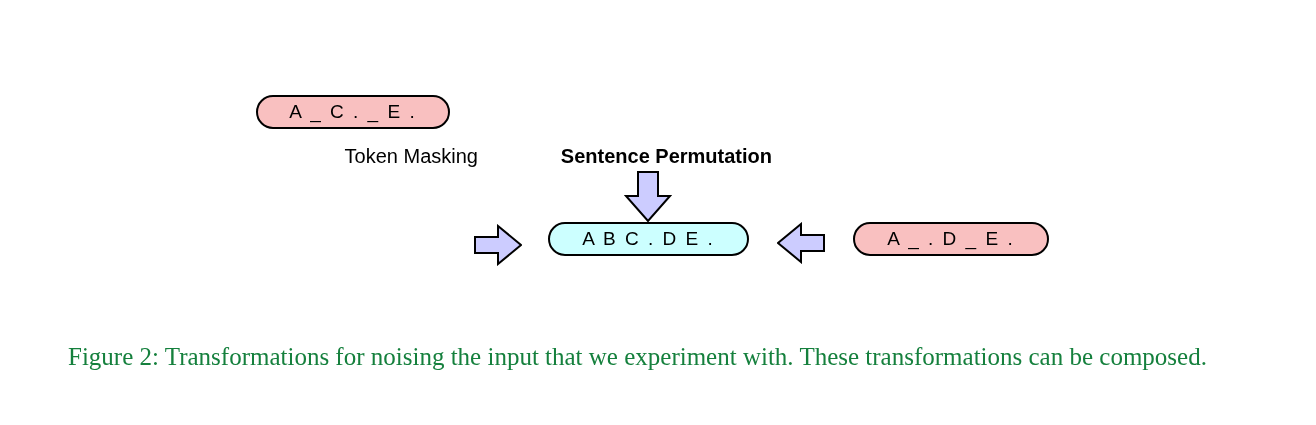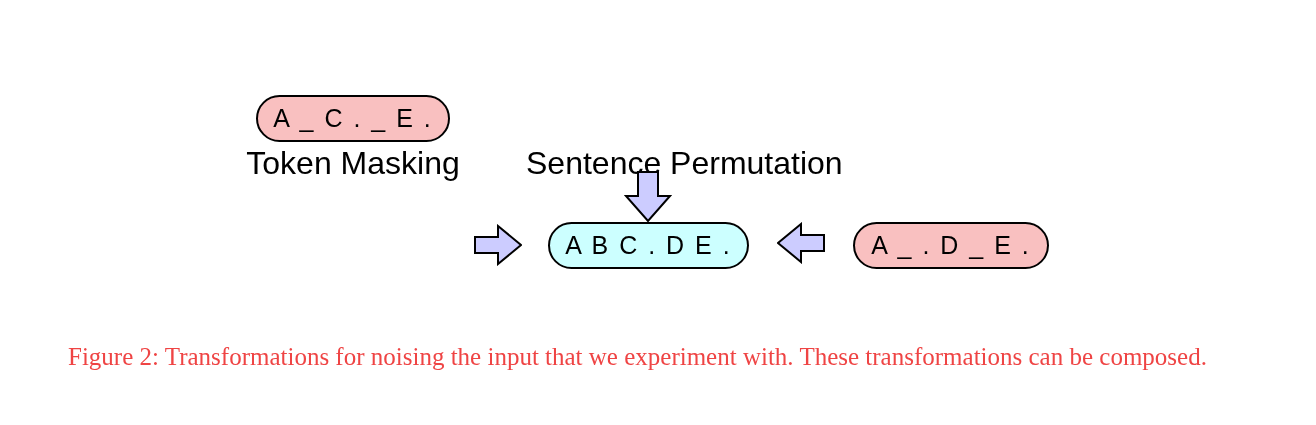--- a/index.html
+++ b/index.html
@@ -11,71 +11,71 @@
     position: relative;
     width: 1316px;
     height: 425px;
     background: #ffffff;
     overflow: hidden;
     font-family: "Liberation Sans", sans-serif;
     color: #000000;
   }
   .pill {
     position: absolute;
-    height: 47px;
+    height: 34px;
     border: 2px solid #000000;
     border-radius: 24px;
     display: flex;
     align-items: center;
     justify-content: center;
-    font-size: 25px;
+    font-size: 19px;
     letter-spacing: 2px;
     white-space: pre;
     box-sizing: border-box;
   }
   .pill-noised  { background: var(--noised, #f9c0c0); }
   .pill-original{ background: var(--original, #ccffff); }
   .diagram-label {
     position: absolute;
-    font-size: 32px;
-    text-align: center;
+    font-size: 20px;
+    text-align: right;
     white-space: nowrap;
   }
   .arrow {
     position: absolute;
   }
   .arrow path {
     fill: var(--arrow, #ccccff);
     stroke: #000000;
     stroke-width: 2;
     stroke-linejoin: miter;
   }
   .caption {
     position: absolute;
     left: 68px;
     top: 343px;
     width: 1200px;
     font-family: "Liberation Serif", serif;
     font-size: 25px;
-    color: #ef4444;
+    color: #15803d;
     white-space: nowrap;
   }
 </style>
 </head>
 <body>
 
 <div class="canvas">
 
   <div class="pill pill-noised" style="left:256px; top:95px; width:194px;">A _ C . _ E .</div>
 
 
 
   <div class="diagram-label" style="left:228px; top:145px; width:250px;">Token Masking</div>
 
-  <div class="diagram-label" style="left:526px; top:145px; width:302px;">Sentence Permutation</div>
+  <div class="diagram-label" style="left:470px; top:145px; width:302px;font-weight:bold;">Sentence Permutation</div>
 
 
   <svg class="arrow" style="left:624px; top:171px;" width="48" height="51" viewBox="0 0 48 51" aria-hidden="true">
     <path d="M14 1 H34 V25 H46 L24 50 L2 25 H14 Z"></path>
   </svg>
 
 
   <svg class="arrow" style="left:474px; top:224px;" width="48" height="42" viewBox="0 0 48 42" aria-hidden="true">
     <path d="M1 13 H24 V2 L47 21 L24 40 V29 H1 Z"></path>
   </svg>

